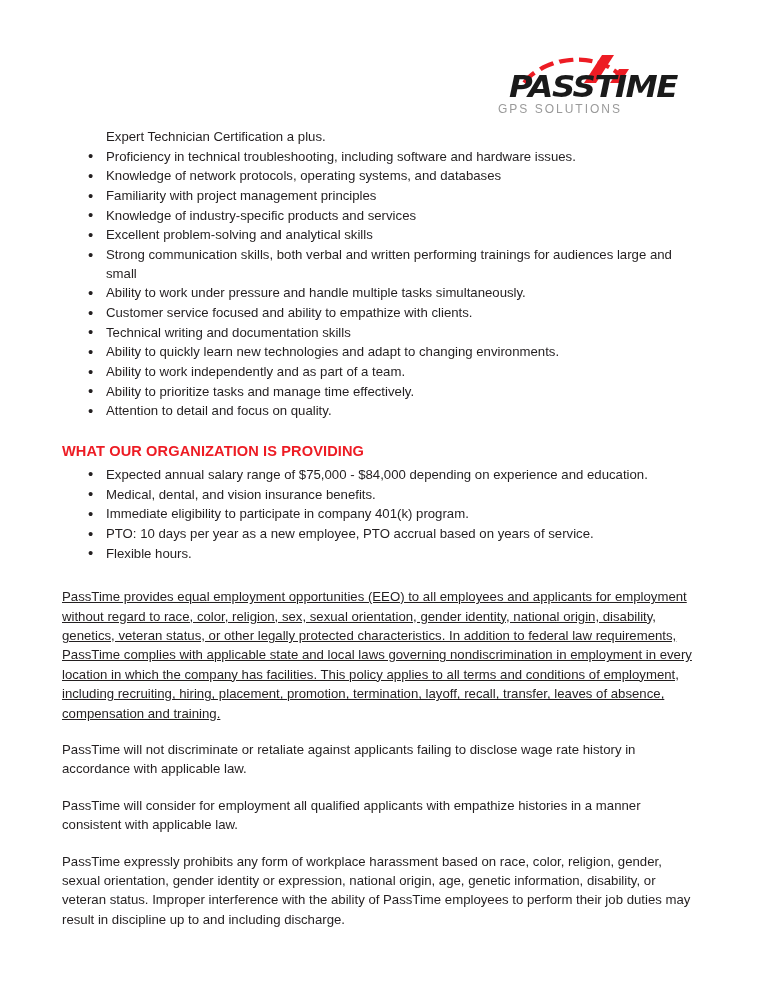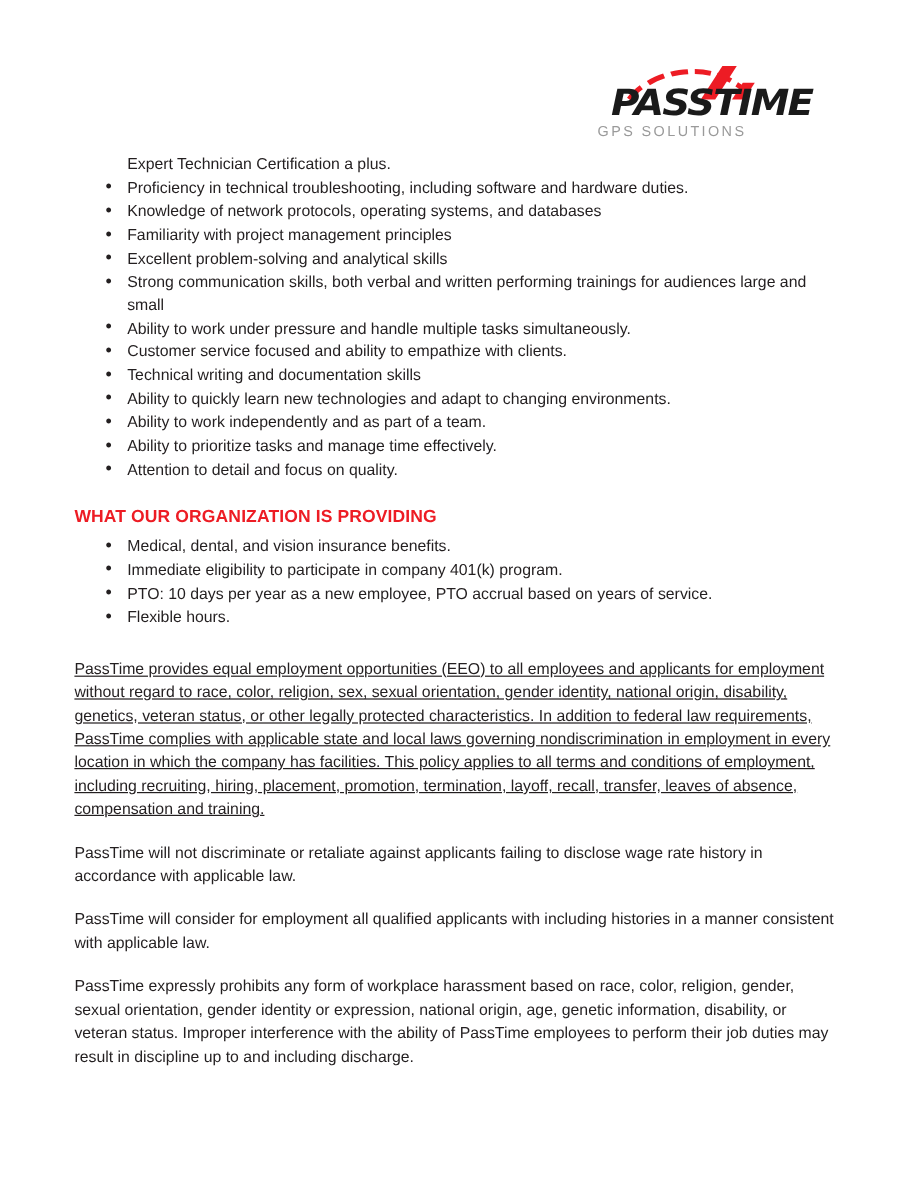--- a/index.html
+++ b/index.html
@@ -144,45 +144,47 @@
       </svg>
       <div class="logo-word">PASSTIME</div>
     </div>
     <div class="logo-sub">GPS SOLUTIONS</div>
   </div>
 
   <div class="content">
 
     <ul class="bullets" id="qualifications-list">
         <li class="">Expert Technician Certification a plus.</li>
-        <li class="has-bullet">Proficiency in technical troubleshooting, including software and hardware duties.</li>
+        <li class="has-bullet">Proficiency in technical troubleshooting, including software and hardware issues.</li>
         <li class="has-bullet">Knowledge of network protocols, operating systems, and databases</li>
         <li class="has-bullet">Familiarity with project management principles</li>
+        <li class="has-bullet">Knowledge of industry-specific products and services</li>
         <li class="has-bullet">Excellent problem-solving and analytical skills</li>
         <li class="has-bullet">Strong communication skills, both verbal and written performing trainings for audiences large and small</li>
         <li class="has-bullet">Ability to work under pressure and handle multiple tasks simultaneously.</li>
         <li class="has-bullet">Customer service focused and ability to empathize with clients.</li>
         <li class="has-bullet">Technical writing and documentation skills</li>
         <li class="has-bullet">Ability to quickly learn new technologies and adapt to changing environments.</li>
         <li class="has-bullet">Ability to work independently and as part of a team.</li>
         <li class="has-bullet">Ability to prioritize tasks and manage time effectively.</li>
         <li class="has-bullet">Attention to detail and focus on quality.</li>
       </ul>
 
     <h2 class="section-heading">WHAT OUR ORGANIZATION IS PROVIDING</h2>
 
     <ul class="bullets" id="providing-list">
+        <li class="has-bullet">Expected annual salary range of $75,000 - $84,000 depending on experience and education.</li>
         <li class="has-bullet">Medical, dental, and vision insurance benefits.</li>
         <li class="has-bullet">Immediate eligibility to participate in company 401(k) program.</li>
         <li class="has-bullet">PTO: 10 days per year as a new employee, PTO accrual based on years of service.</li>
         <li class="has-bullet">Flexible hours.</li>
       </ul>
 
     <div id="legal-paragraphs">
         <p class="para first-para">PassTime provides equal employment opportunities (EEO) to all employees and applicants for employment without regard to race, color, religion, sex, sexual orientation, gender identity, national origin, disability, genetics, veteran status, or other legally protected characteristics. In addition to federal law requirements, PassTime complies with applicable state and local laws governing nondiscrimination in employment in every location in which the company has facilities. This policy applies to all terms and conditions of employment, including recruiting, hiring, placement, promotion, termination, layoff, recall, transfer, leaves of absence, compensation and training.</p>
         <p class="para">PassTime will not discriminate or retaliate against applicants failing to disclose wage rate history in accordance with applicable law.</p>
-        <p class="para">PassTime will consider for employment all qualified applicants with including histories in a manner consistent with applicable law.</p>
+        <p class="para">PassTime will consider for employment all qualified applicants with empathize histories in a manner consistent with applicable law.</p>
         <p class="para">PassTime expressly prohibits any form of workplace harassment based on race, color, religion, gender, sexual orientation, gender identity or expression, national origin, age, genetic information, disability, or veteran status. Improper interference with the ability of PassTime employees to perform their job duties may result in discipline up to and including discharge.</p>
       </div>
 
   </div>
 
 </div>
 
 </body></html>

